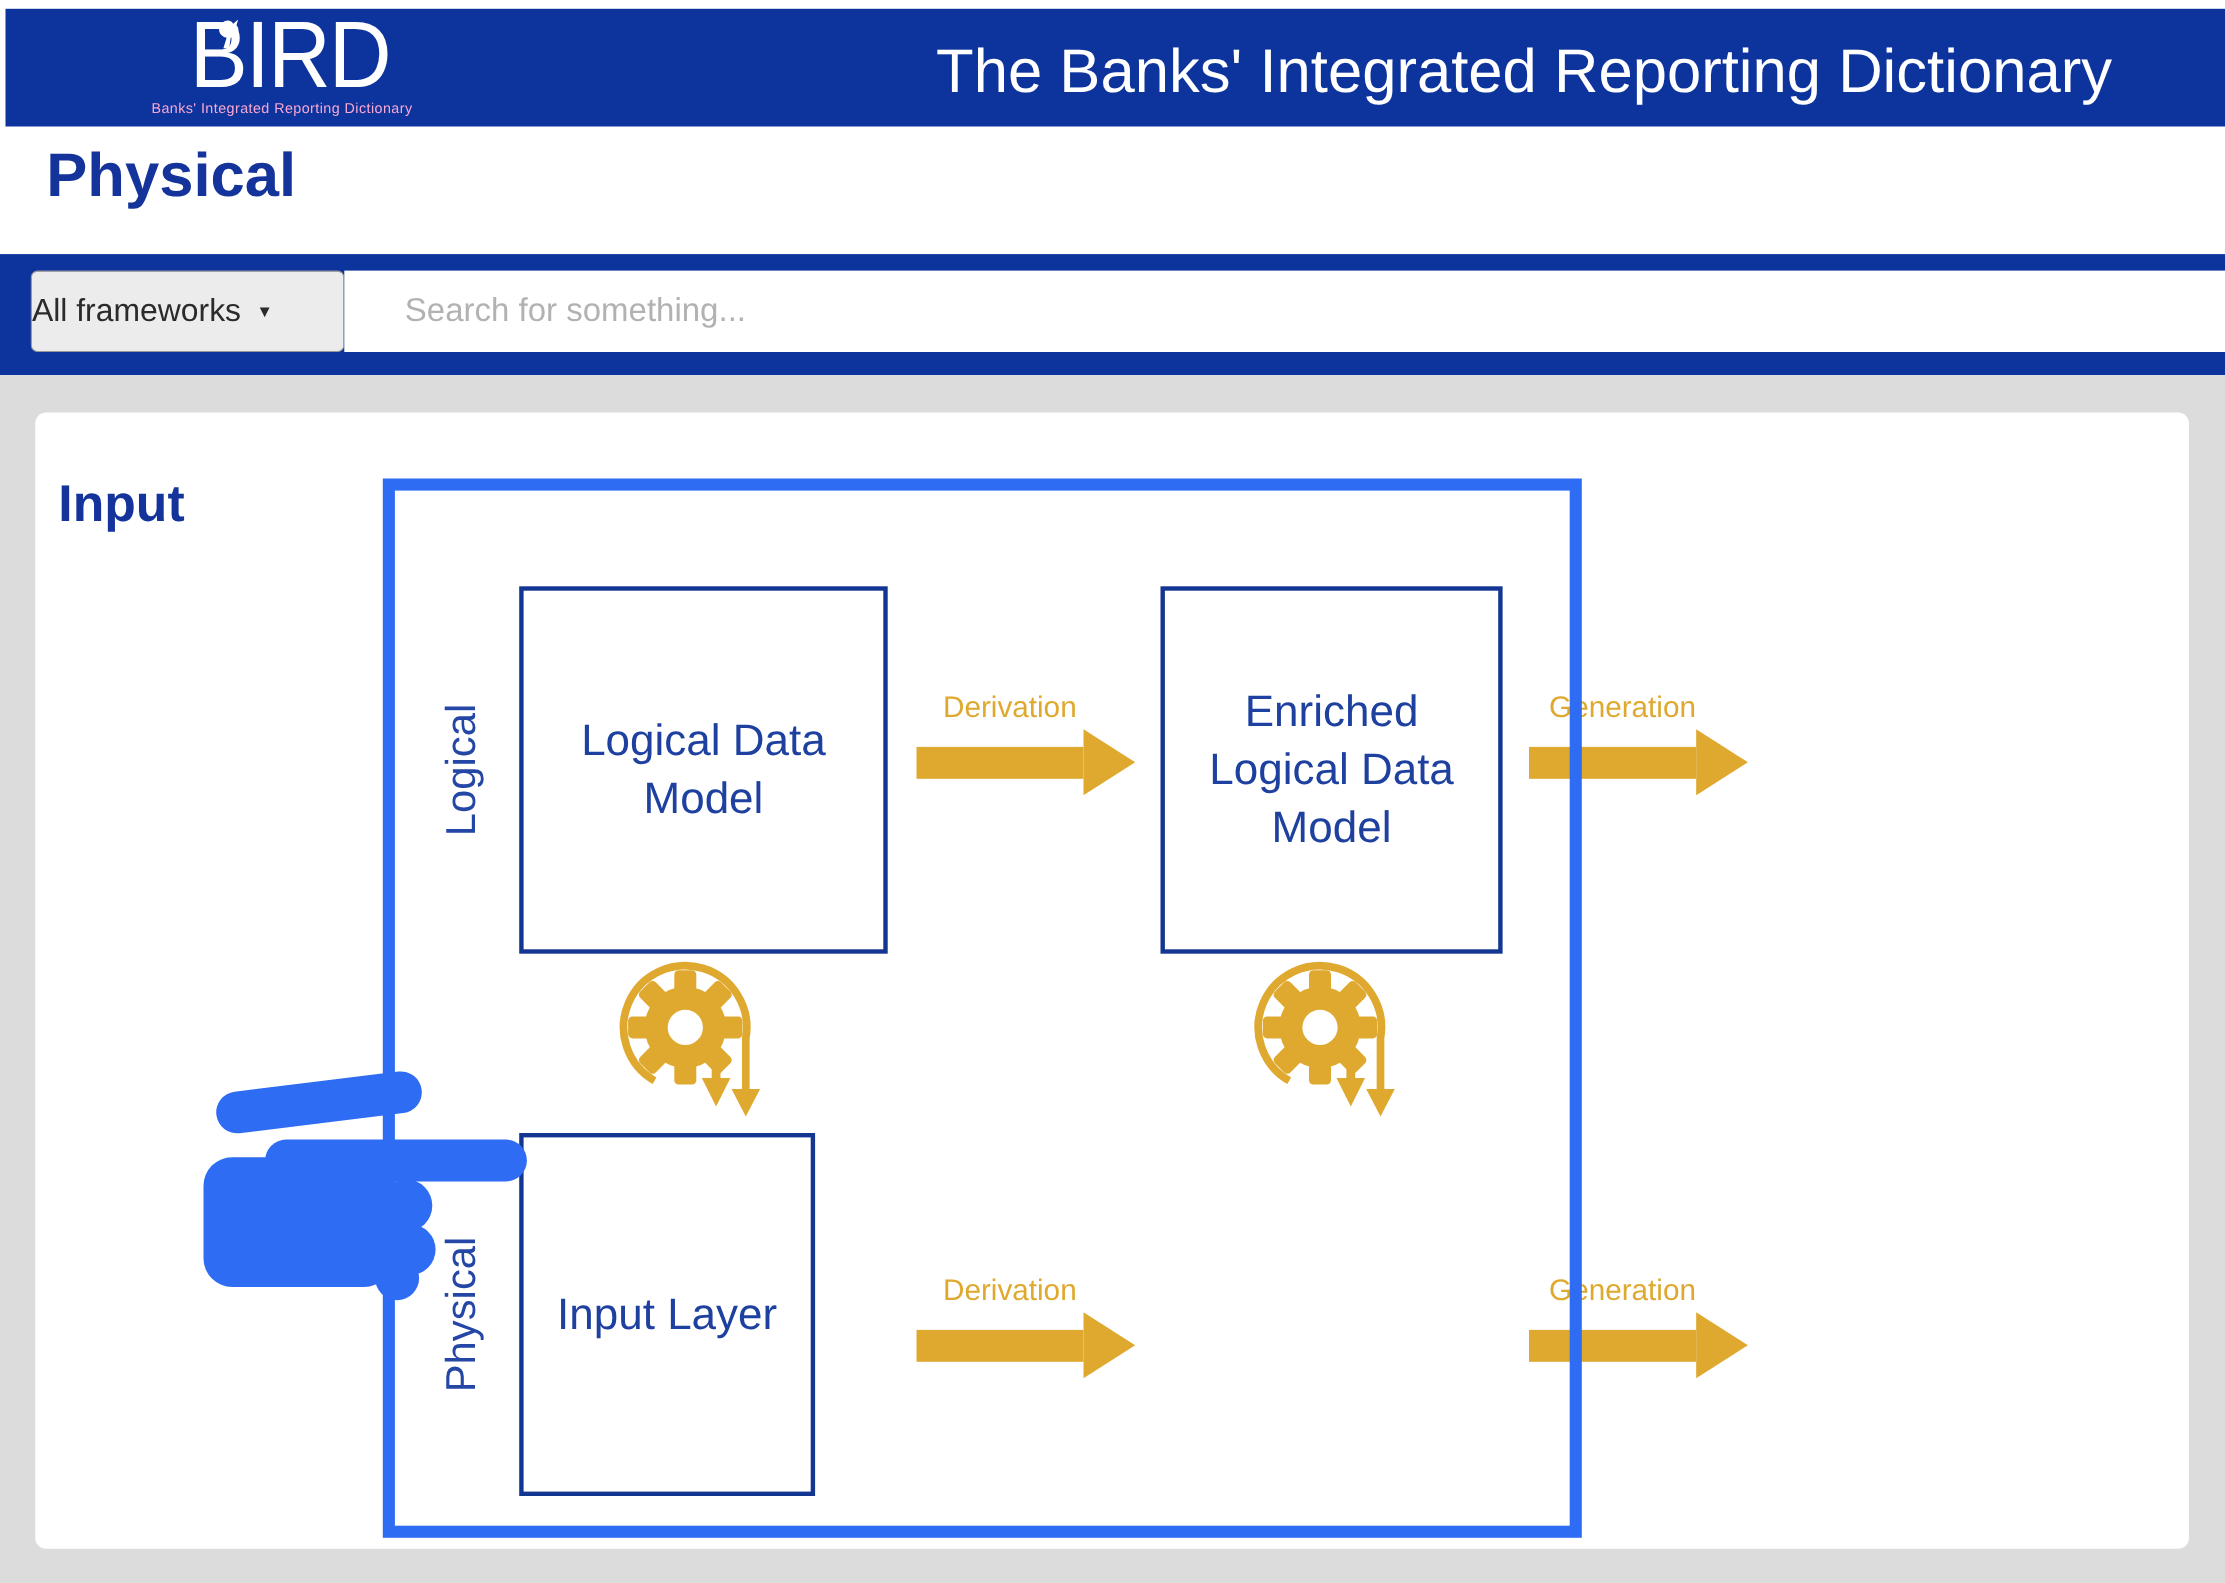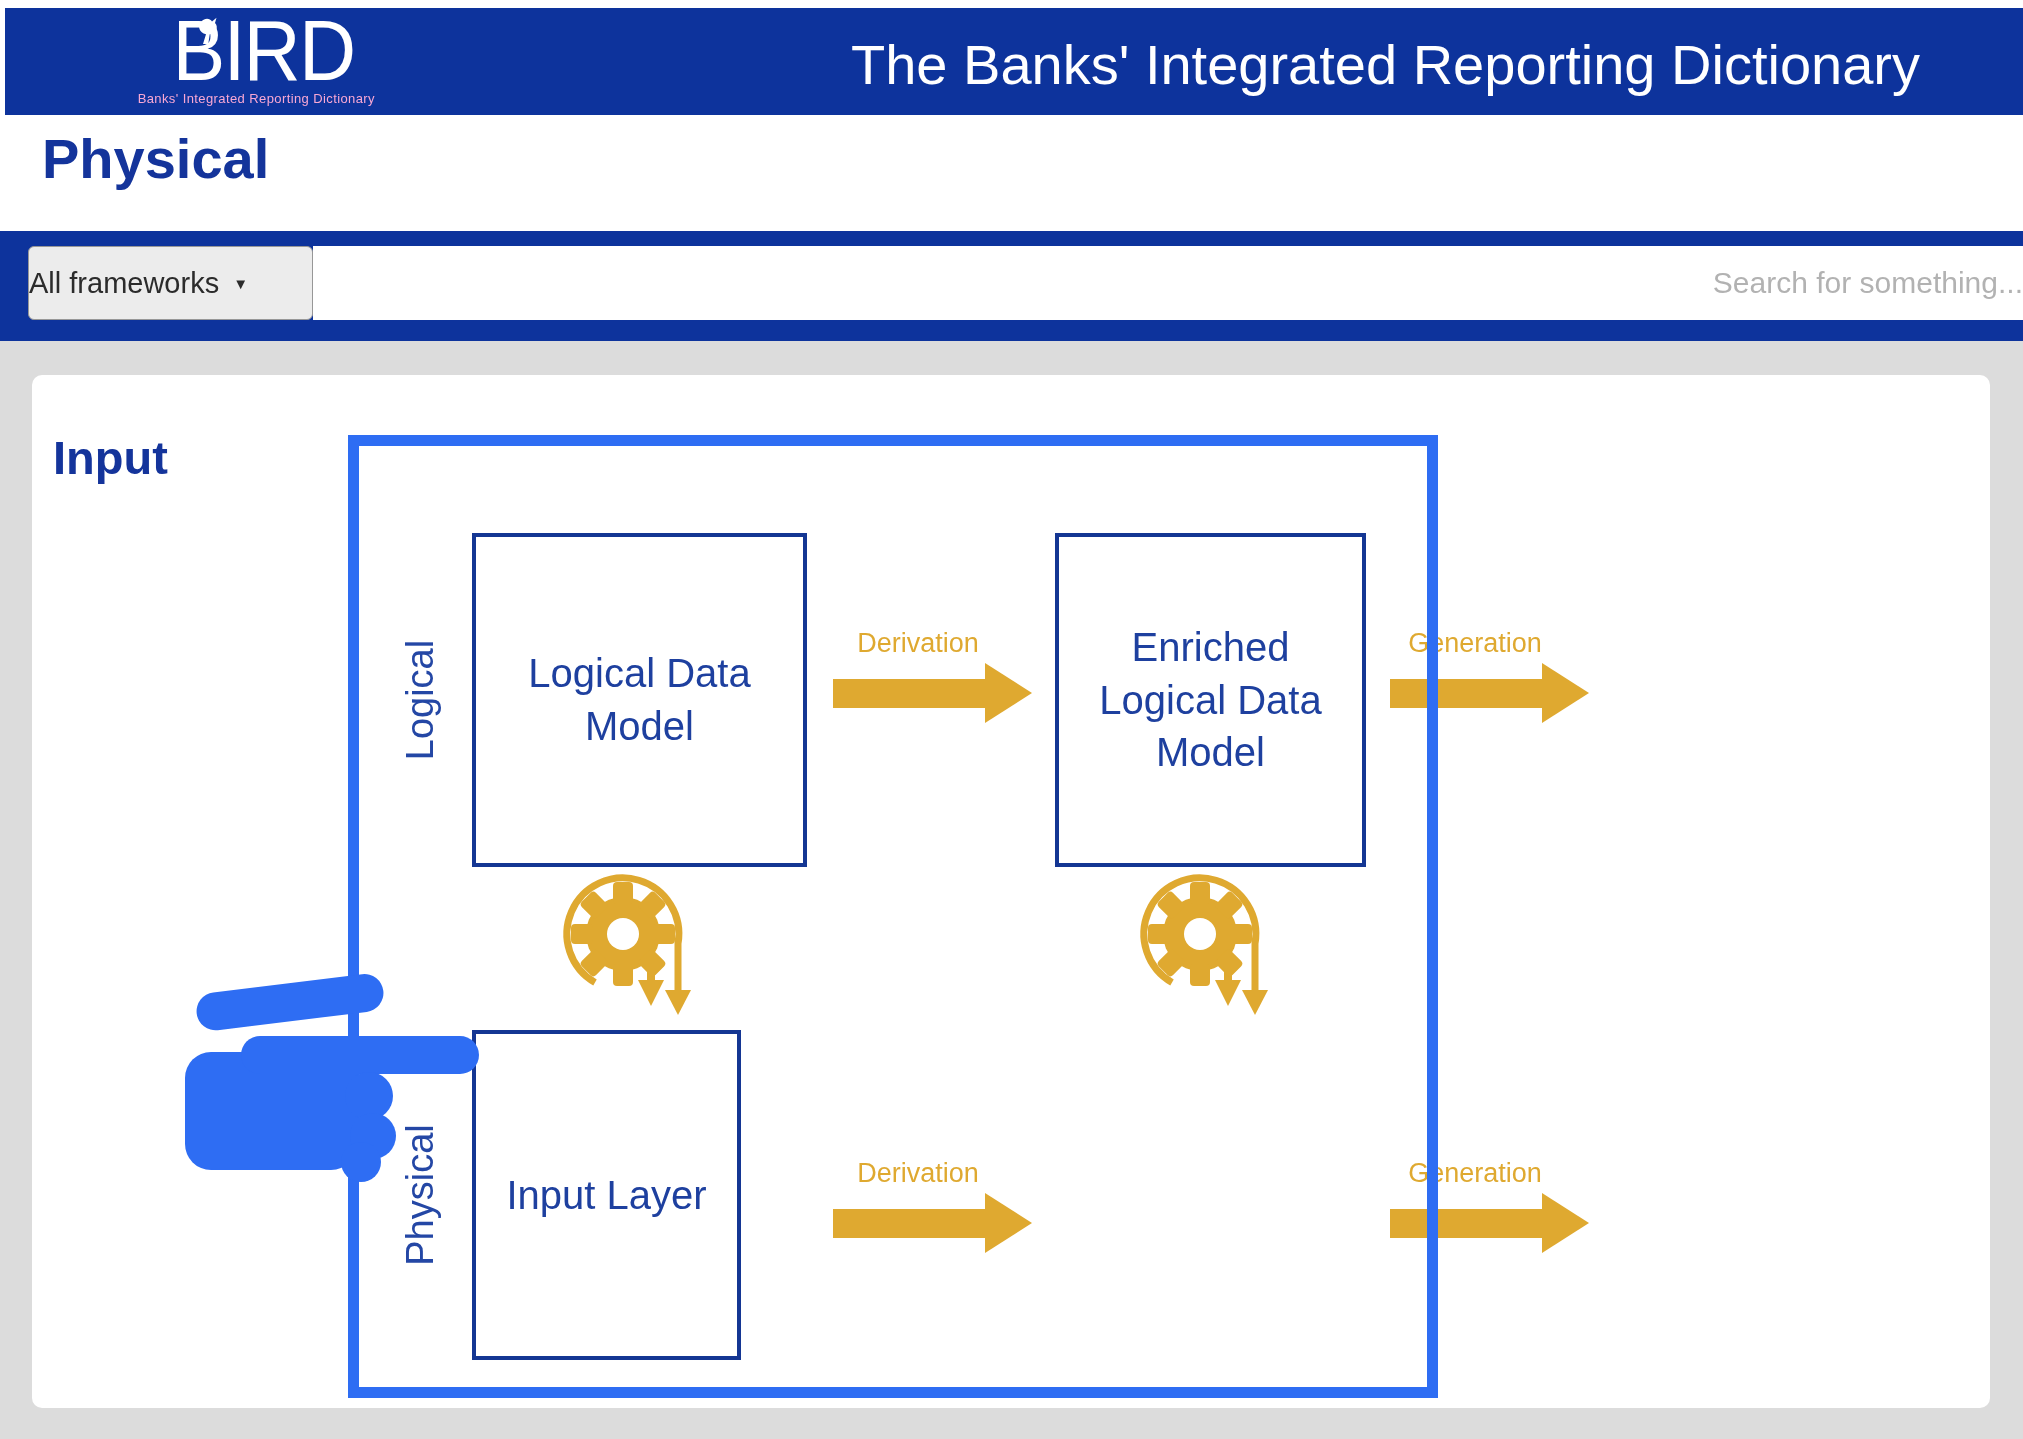--- a/index.html
+++ b/index.html
@@ -33,21 +33,21 @@
   .dropdown{
     position:absolute;left:28px;top:15px;width:285px;height:74px;
     background:#ececec;border:1px solid #979797;border-radius:6px;
     display:flex;align-items:center;
     font-size:29px;color:#2b2b2b;cursor:pointer;box-sizing:border-box;
   }
   .caret{font-size:15px;margin-left:14px;color:#2b2b2b;}
   .search-input{
     position:absolute;left:313px;top:15px;width:1710px;height:74px;
     border:none;outline:none;background:#fff;box-sizing:border-box;
-    padding:0 0 0 55px;font-size:30px;color:#333;font-family:"Liberation Sans",sans-serif;text-align:right;
+    padding:0 0 0 55px;font-size:30px;color:#333;font-family:"Liberation Sans",sans-serif;
   }
   .search-input::placeholder{color:#b2b2b2;}
   
   .content-bg{position:absolute;left:0;top:341px;width:2023px;height:1098px;background:#dcdcdc;}
   .panel{
     position:absolute;left:32px;top:34px;width:1958px;height:1033px;
     background:#fff;border-radius:10px;
   }
   .section-title{position:absolute;left:21px;top:55px;font-size:47px;font-weight:700;color:#14349b;}
   

